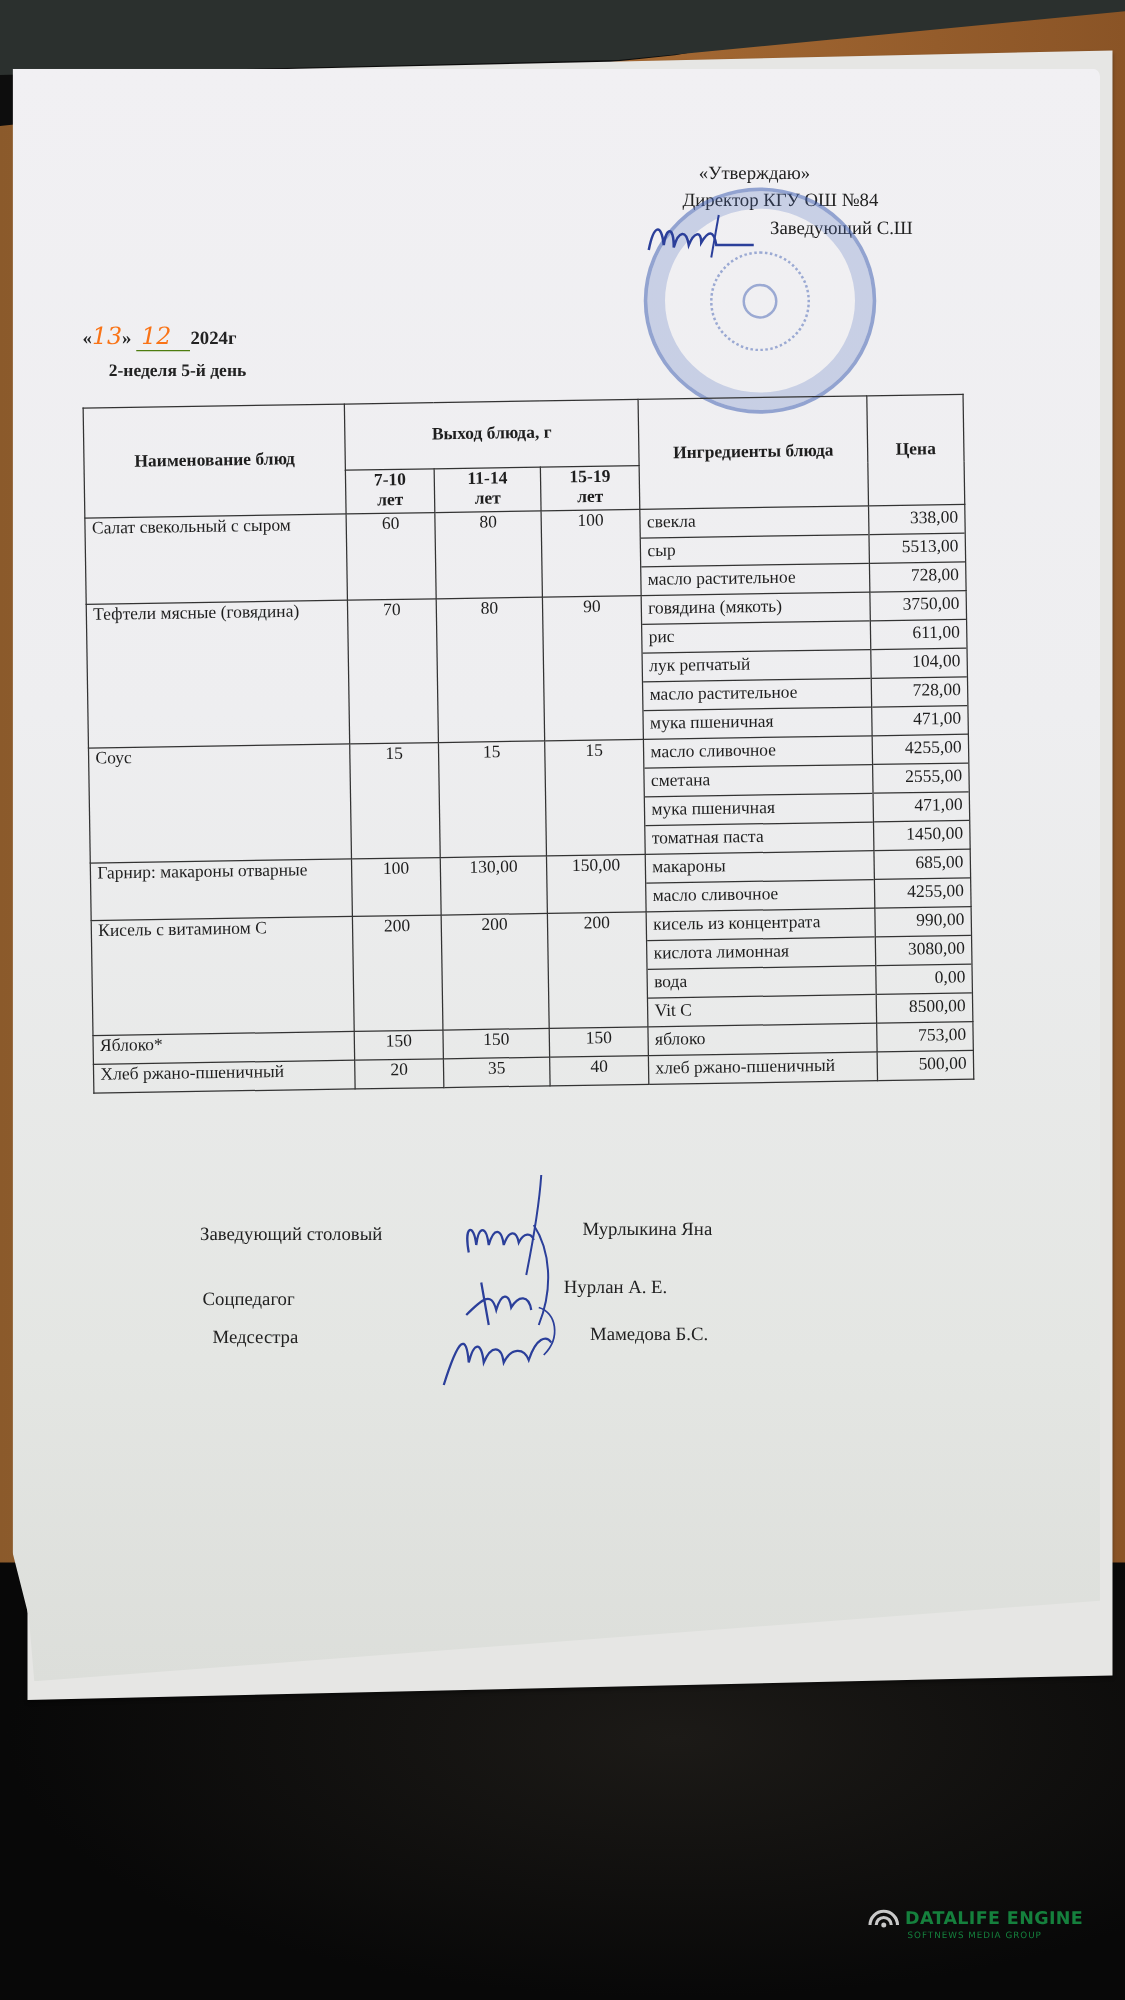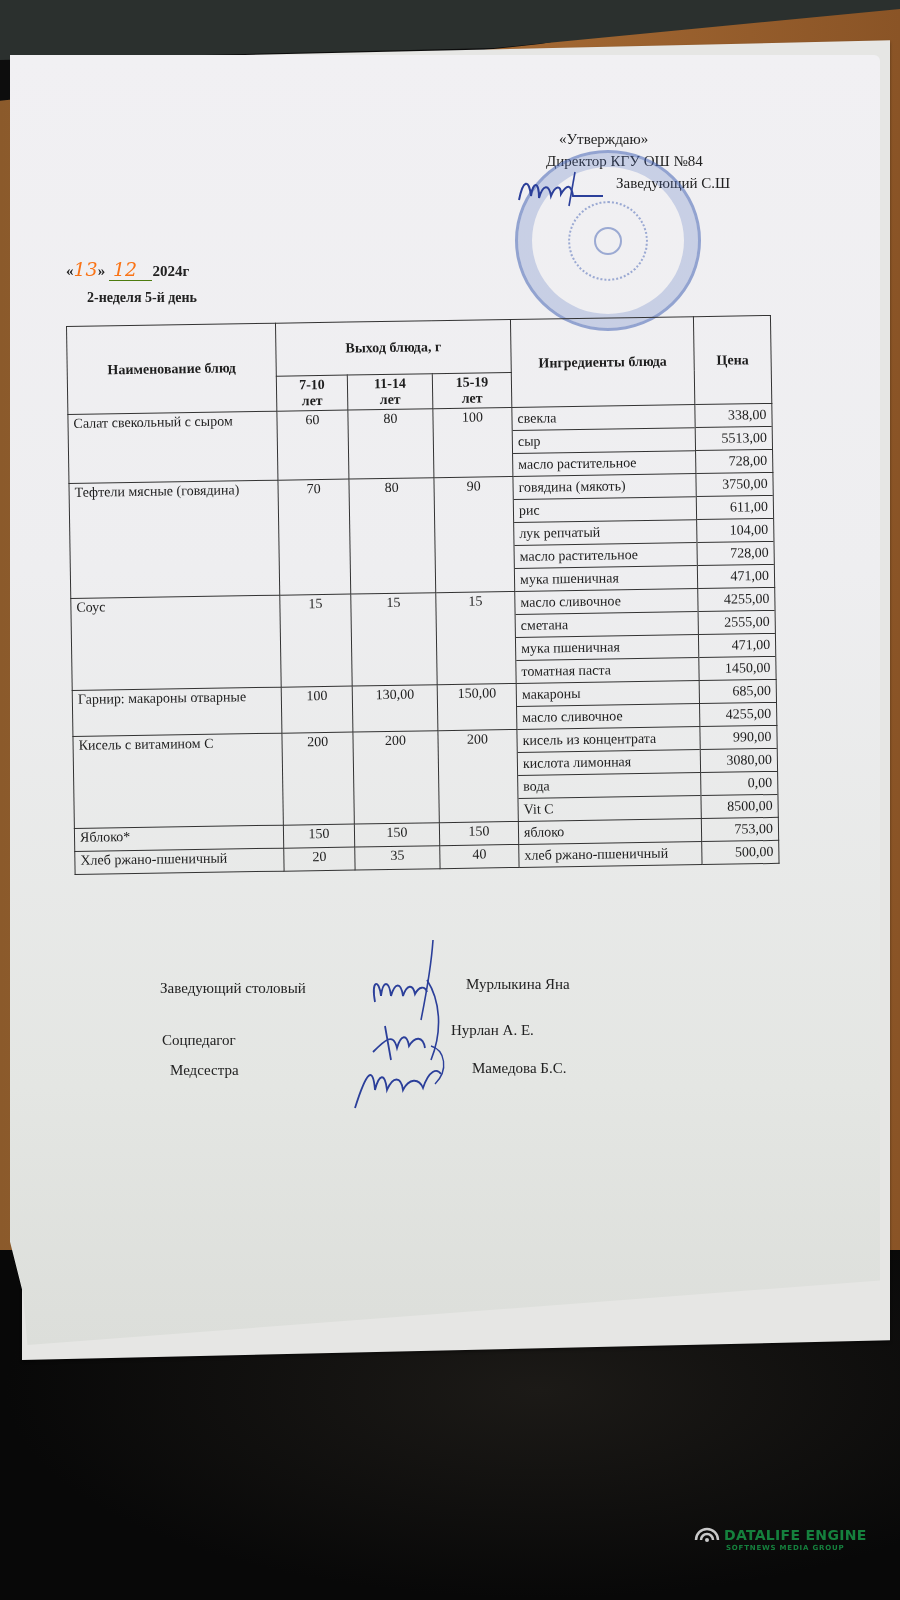--- a/index.html
+++ b/index.html
@@ -99,21 +99,21 @@
   .sign-role { position:absolute; white-space:nowrap;text-align:right; }
   .sign-name { position:absolute; white-space:nowrap; }
   .sigs {
     position:absolute; left:345px; top:940px; width:110px; height:180px;
   }
   .watermark {
     position:absolute; left:694px; top:1524px; color:#15803d;
     font-family:"DejaVu Sans", sans-serif;
   }
   .watermark .wm-title { font-size:14px; font-weight:bold; letter-spacing:.3px; }
-  .watermark .wm-sub { font-size:7px; letter-spacing:.8px; margin-left:32px; margin-top:-2px;font-weight:bold; }
+  .watermark .wm-sub { font-size:7px; letter-spacing:.8px; margin-left:32px; margin-top:-2px; }
   .wm-logo { display:inline-block; vertical-align:middle; margin-right:4px; }
 </style>
 </head>
 <body>
 
 <div class="bg-wood"></div>
 <div class="bg-dark-top"></div>
 <div class="bg-bottom"></div>
 
 <div class="paper-stack"></div>

